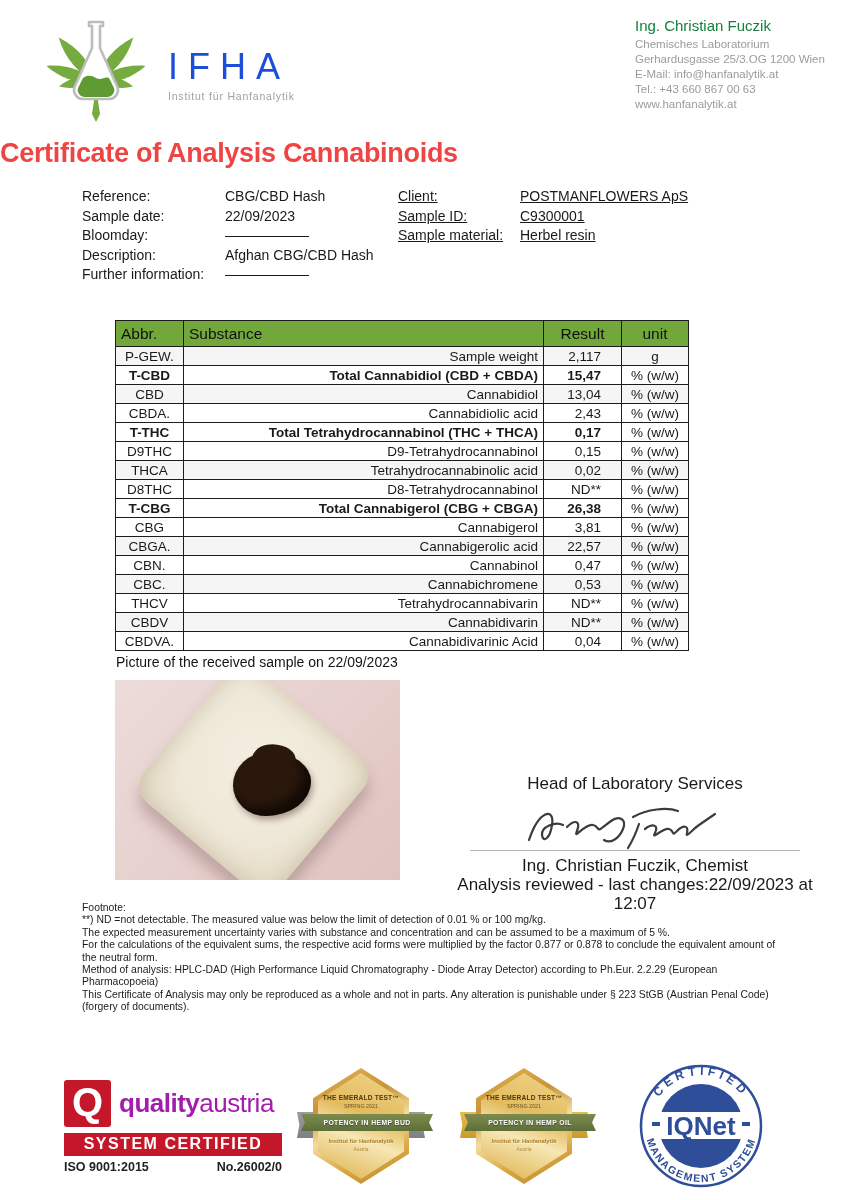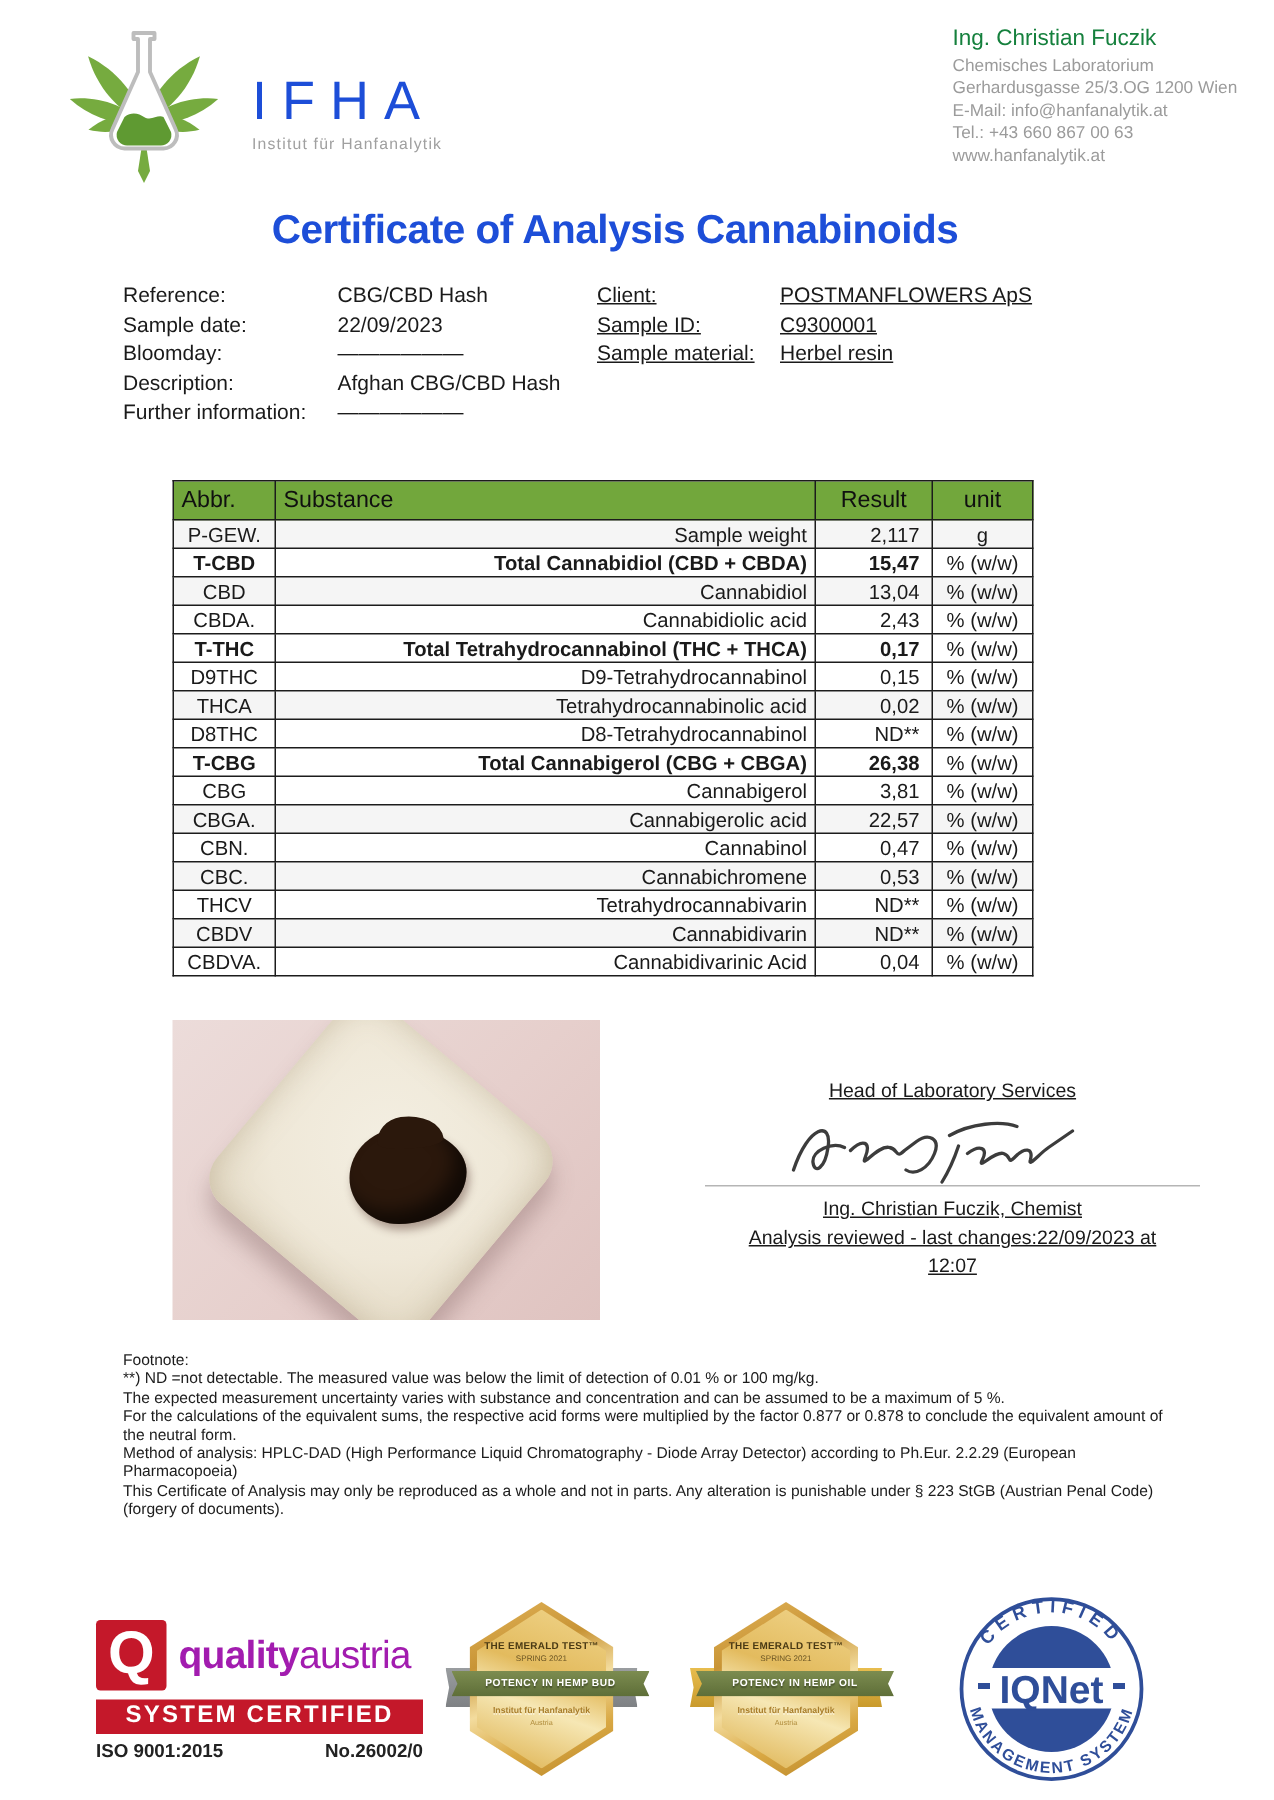--- a/index.html
+++ b/index.html
@@ -11,22 +11,22 @@
   }
   
   .logo-wrap { position:absolute; left:30px; top:16px; width:300px; height:115px; display:flex; align-items:center; }
   .logo-art { width:132px; height:112px; flex:0 0 auto; }
   .logo-text { margin-left:6px; }
   .logo-brand { font-size:36px; letter-spacing:10px; color:#1d4ed8; font-weight:400; }
   .logo-sub { font-size:10.5px; color:#a0a0a0; letter-spacing:0.8px; margin-top:2px; }
   .contact { position:absolute; left:635px; top:16px; width:200px; color:#9b9b9b; font-size:11.5px; line-height:15px; }
   .contact .c-name { font-size:15px; color:#15803d; line-height:19px; margin-bottom:2px; }
   
-  .doc-title { position:absolute; left:0; top:138px; width:820px; text-align:center;
-    font-size:27px; font-weight:bold; letter-spacing:-0.3px; color:#1d4ed8; }
+  .doc-title { position:absolute; left:0; top:138px; width:820px; text-align:left;
+    font-size:27px; font-weight:bold; letter-spacing:-0.3px; color:#ef4444; }
   
   .info { position:absolute; left:82px; top:187px; width:700px; font-size:14px; }
   .info-col { position:absolute; top:0; }
   .info-col.left { left:0; width:330px; }
   .info-col.right { left:316px; width:330px;text-decoration:underline; }
   .info-row { display:flex; line-height:19.5px; }
   .info-row .lbl { flex:0 0 143px; }
   .info-col.right .info-row .lbl { flex:0 0 122px; }
   .info-row .val { flex:1; }
   
@@ -34,40 +34,40 @@
   .coa-table th, .coa-table td { border:1px solid #1c1c1c; padding:0 5px; height:19px; font-size:13.5px; }
   .coa-table th { background:#72a73c; text-align:left; font-weight:400; font-size:15.5px; height:26px; color:#101010; }
   .coa-table th.th-result, .coa-table th.th-unit { text-align:center; }
   .col-abbr { width:68px; }
   .col-sub  { width:360px; }
   .col-res  { width:78px; }
   .col-unit { width:67px; }
   .coa-table td.td-abbr { text-align:center; }
   .coa-table td.td-sub  { padding-left:10px;text-align:right; }
   .coa-table tr.total td.td-sub { padding-left:6px; }
-  .coa-table td.td-res  { text-align:right; padding-right:8px; }
+  .coa-table td.td-res  { text-align:right; padding-right:20px; }
   .coa-table td.td-unit { text-align:center; padding:0 2px; }
   .coa-table tr.stripe td { background:#f5f5f5; }
   .coa-table tr.total td { font-weight:bold; }
   .coa-table tr.total td.td-unit { font-weight:400; }
   .caption { position:absolute; left:116px; top:654px; font-size:14px; color:#141414; }
   
   .photo { position:absolute; left:115px; top:680px; width:285px; height:200px; overflow:hidden;
     background:linear-gradient(135deg,#ecdcda 0%,#e6cfcc 55%,#dfc3c0 100%); }
   .tray { position:absolute; left:50px; top:14px; width:178px; height:172px;
     background:radial-gradient(circle at 45% 40%, #f3eee1 0%, #efe8d8 55%, #e2d8c2 100%);
     border-radius:22px; transform:rotate(40deg);
     box-shadow:8px 10px 14px rgba(120,90,90,.35), inset 0 0 22px rgba(150,130,95,.35); }
   .blob { position:absolute; left:118px; top:72px; width:78px; height:64px; background:#2b180c;
     border-radius:46% 54% 58% 42% / 52% 46% 54% 48%;
     box-shadow:inset -8px -8px 12px rgba(0,0,0,.6), 2px 4px 6px rgba(90,60,50,.45); }
   .blob:before { content:""; position:absolute; left:18px; top:-8px; width:44px; height:22px; background:#2b180c;
     border-radius:40% 60% 30% 70% / 70% 80% 20% 30%; transform:rotate(-8deg); }
   
-  .sig-block { position:absolute; left:455px; top:719px; width:360px; text-align:center; font-size:13px;text-decoration:underline; }
+  .sig-block { position:absolute; left:455px; top:774px; width:360px; text-align:center; font-size:17px; }
   .sig-role { margin-bottom:4px; }
   .sig-svg { display:block; margin:0 auto; }
   .sig-rule { border-top:1px solid #b5b5b5; width:330px; margin:0 auto 5px auto; }
   .sig-review { line-height:19px; }
   
   .footnote { position:absolute; left:82px; top:902px; width:695px; font-size:10.4px; line-height:12.4px; color:#1c1c1c; }
   
   .qa { position:absolute; left:64px; top:1080px; width:218px; }
   .qa-top { display:flex; align-items:center; }
   .qa-q { width:47px; height:47px; background:#c4182a; color:#fff; font-size:40px; font-weight:bold;
@@ -286,20 +286,21 @@
         </tr>
         <tr>
           <td class="td-abbr">CBDVA.</td>
           <td class="td-sub">Cannabidivarinic Acid</td>
           <td class="td-res">0,04</td>
           <td class="td-unit">% (w/w)</td>
         </tr>
       </tbody>
   </table>
 
+  <div class="caption">Picture of the received sample on 22/09/2023</div>
 
   <div class="photo">
     <div class="tray"></div>
     <div class="blob"></div>
   </div>
 
   <div class="sig-block">
     <div class="sig-role">Head of Laboratory Services</div>
     <svg class="sig-svg" width="240" height="52" viewBox="0 0 240 52">
       <path class="gray-sig" d="M14 42 C 24 12, 40 9, 37 27 C 35 41, 28 45, 27 37 C 26 29, 40 23, 48 27

